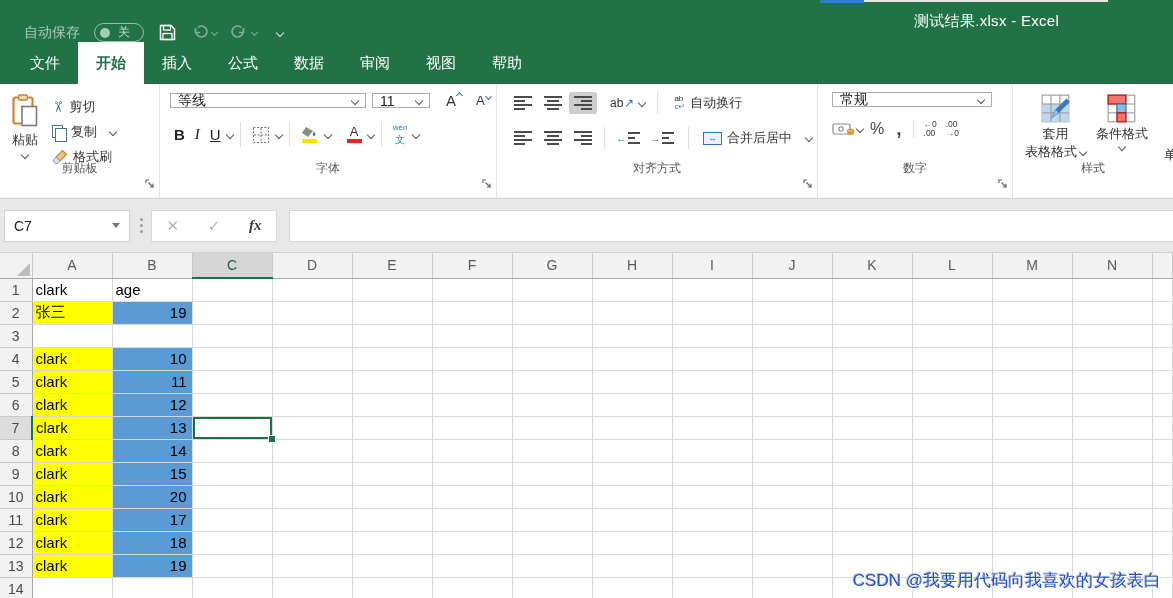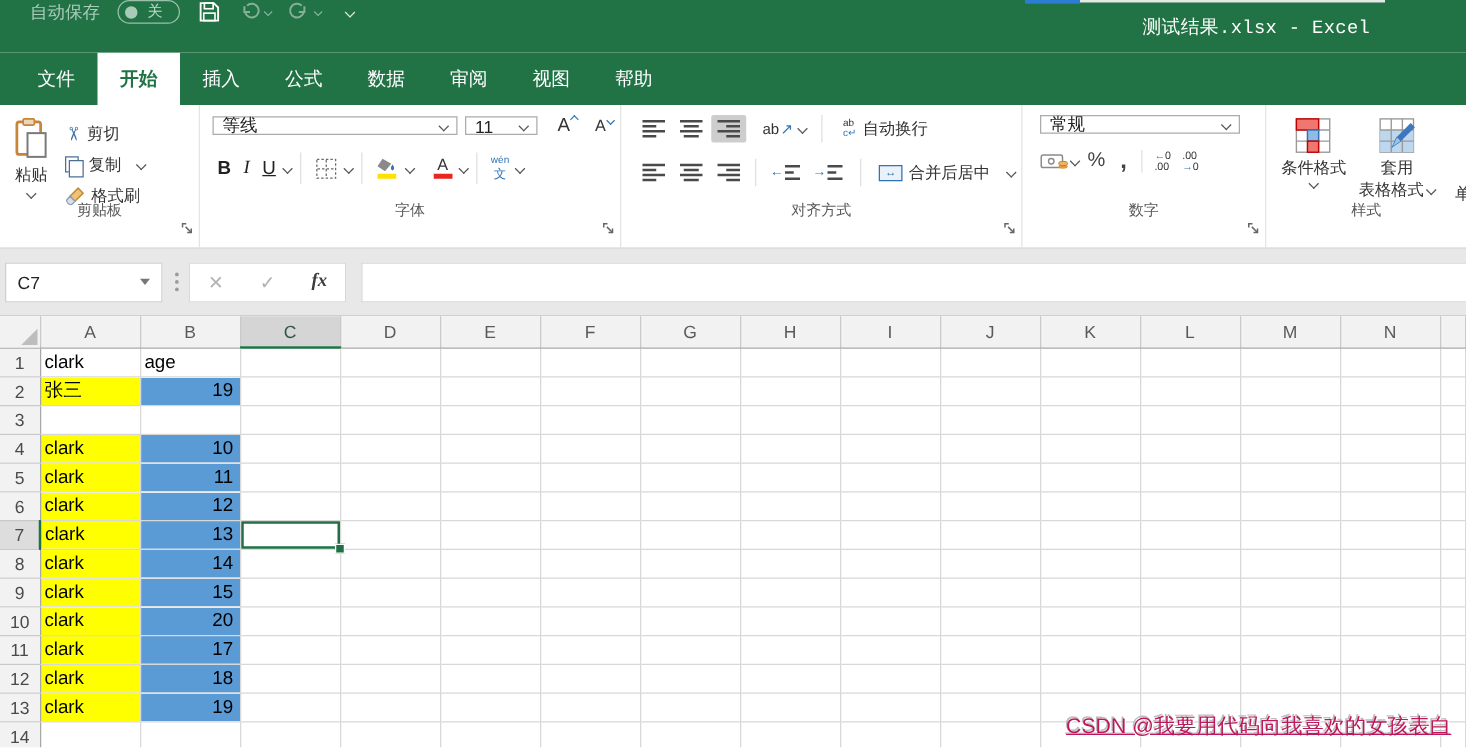--- a/index.html
+++ b/index.html
@@ -1,21 +1,21 @@
 <!DOCTYPE html>
 <html><head>
 <meta charset="utf-8">
 <style>
   * { margin:0; padding:0; box-sizing:border-box; }
   html,body { width:1173px; height:598px; overflow:hidden; }
   body { font-family:"Liberation Sans","DejaVu Sans",sans-serif; background:#fff; }
   .canvas { position:relative; width:1173px; height:598px; overflow:hidden; background:#fff; }
 
   
-  .titlebar { position:relative; height:42px; background:#217346; display:flex; align-items:flex-start; color:#fff;font-family:Liberation Mono, monospace; }
+  .titlebar { position:relative; height:42px; background:#217346; display:flex; align-items:flex-end; color:#fff; }
   .strip-blue { position:absolute; left:820px; top:0; width:44px; height:3px; background:#2B7CD3; }
   .strip-light { position:absolute; left:864px; top:0; width:244px; height:2px; background:#E3E8E5; }
   .qat { display:flex; align-items:center; gap:14px; padding-left:24px; }
   .autosave-label { font-size:14px; color:rgba(255,255,255,.62); }
   .toggle { width:50px; height:19px; border:1.5px solid rgba(255,255,255,.55); border-radius:10px; display:flex; align-items:center; padding:0 5px; gap:8px; }
   .toggle .knob { width:10px; height:10px; border-radius:50%; background:rgba(255,255,255,.62); }
   .toggle .state { font-size:12px; color:rgba(255,255,255,.72); }
   .qbtn { display:flex; align-items:center; gap:4px; }
   .chev { display:inline-block; width:6px; height:6px; border-right:1.4px solid #555; border-bottom:1.4px solid #555; transform:rotate(45deg); }
   .chev.white { border-color:rgba(255,255,255,.85); }
@@ -118,21 +118,21 @@
   tbody tr { height:23px; }
   tbody th { background:#F2F2F2; font-size:14px; color:#4a4a4a; border-right-color:#A8A8A8; border-bottom-color:#C9C9C9; text-align:center; }
   td { font-size:15px; color:#000; background:#fff; }
   td.num { text-align:right; padding-right:5px; }
   thead th.sel-col { background:#D5D5D5; color:#2b574a; border-bottom:2px solid #1E7145; }
   tbody th.sel-row { background:#DDDDDD; border-right:2px solid #1E7145; }
   td.active { position:relative; overflow:visible; }
   td.active::after { content:""; position:absolute; inset:0; border:2px solid #1E7145; pointer-events:none; z-index:2; }
   td.active::before { content:""; position:absolute; right:-4px; bottom:-4px; width:6px; height:6px; background:#1E7145; border:1px solid #fff; z-index:3; }
 
-  .watermark { position:absolute; right:12px; bottom:6px; font-size:17px; color:#be185d; text-shadow:1px 1px 0 #ffffff, -1px -1px 0 #bdbdbd; z-index:5; pointer-events:none;text-decoration:underline; }
+  .watermark { position:absolute; right:12px; bottom:6px; font-size:17px; color:#1d4ed8; text-shadow:1px 1px 0 #ffffff, -1px -1px 0 #bdbdbd; z-index:5; pointer-events:none; }
 </style>
 </head>
 <body>
 
 <div class="canvas">
 
   <div class="titlebar">
     <div class="strip-blue"></div>
     <div class="strip-light"></div>
     <div class="qat">
@@ -409,47 +409,47 @@
             <path d="M4 1 H1 V4" fill="none" stroke="#666" stroke-width="1.2"></path>
             <path d="M3.5 3.5 L8 8" stroke="#666" stroke-width="1.2"></path>
             <path d="M8 4.8 V8 H4.8" fill="none" stroke="#666" stroke-width="1.2"></path>
           </svg></span>
     </div>
 
     <div class="rgroup g-styles">
       <div class="stylebtn">
         <svg width="30" height="30" viewBox="0 0 27 27">
           <rect x="1" y="1" width="24" height="24" fill="#fff" stroke="#9a9a9a"></rect>
-          <line x1="9" y1="1" x2="9" y2="25" stroke="#9a9a9a"></line>
-            <line x1="17" y1="1" x2="17" y2="25" stroke="#9a9a9a"></line>
-          <line x1="1" y1="9" x2="25" y2="9" stroke="#9a9a9a"></line>
-            <line x1="1" y1="17" x2="25" y2="17" stroke="#9a9a9a"></line>
-          <rect x="1" y="1" width="16" height="8" fill="#F0776F" stroke="#C00000"></rect>
-          <rect x="9" y="9" width="8" height="8" fill="#8FBCE6" stroke="#2E75B6"></rect>
-          <rect x="9" y="17" width="8" height="8" fill="#F0776F" stroke="#C00000"></rect>
-        </svg>
-        <span>条件格式</span>
-        <span class="chev"></span>
-      </div>
-      <div class="stylebtn">
-        <svg width="30" height="30" viewBox="0 0 27 27">
-          <rect x="1" y="1" width="24" height="24" fill="#fff" stroke="#9a9a9a"></rect>
           <rect x="1" y="9" width="24" height="16" fill="#BDD7EE"></rect>
           <line x1="9" y1="1" x2="9" y2="25" stroke="#9a9a9a"></line>
             <line x1="17" y1="1" x2="17" y2="25" stroke="#9a9a9a"></line>
           <line x1="1" y1="9" x2="25" y2="9" stroke="#9a9a9a"></line>
             <line x1="1" y1="17" x2="25" y2="17" stroke="#9a9a9a"></line>
           <path d="M23 4 L13 14 L16 17 L26 7 Z" fill="#3C77BF"></path>
           <path d="M13 14 L9.5 21.5 L16 17 Z" fill="#9DC3E6" stroke="#3C77BF" stroke-width=".6"></path>
         </svg>
         <span>套用</span>
         <span style="display:flex;align-items:center;gap:3px;">
           <span>表格格式</span>
           <span class="chev"></span>
         </span>
+      </div>
+      <div class="stylebtn">
+        <svg width="30" height="30" viewBox="0 0 27 27">
+          <rect x="1" y="1" width="24" height="24" fill="#fff" stroke="#9a9a9a"></rect>
+          <line x1="9" y1="1" x2="9" y2="25" stroke="#9a9a9a"></line>
+            <line x1="17" y1="1" x2="17" y2="25" stroke="#9a9a9a"></line>
+          <line x1="1" y1="9" x2="25" y2="9" stroke="#9a9a9a"></line>
+            <line x1="1" y1="17" x2="25" y2="17" stroke="#9a9a9a"></line>
+          <rect x="1" y="1" width="16" height="8" fill="#F0776F" stroke="#C00000"></rect>
+          <rect x="9" y="9" width="8" height="8" fill="#8FBCE6" stroke="#2E75B6"></rect>
+          <rect x="9" y="17" width="8" height="8" fill="#F0776F" stroke="#C00000"></rect>
+        </svg>
+        <span>条件格式</span>
+        <span class="chev"></span>
       </div>
       <span class="partial-btn">单</span>
       <span class="glabel">样式</span>
     </div>
   </div>
 
   <div class="fbar">
     <div class="namebox">
       <span>C7</span>
       <span class="nb-tri"></span>

